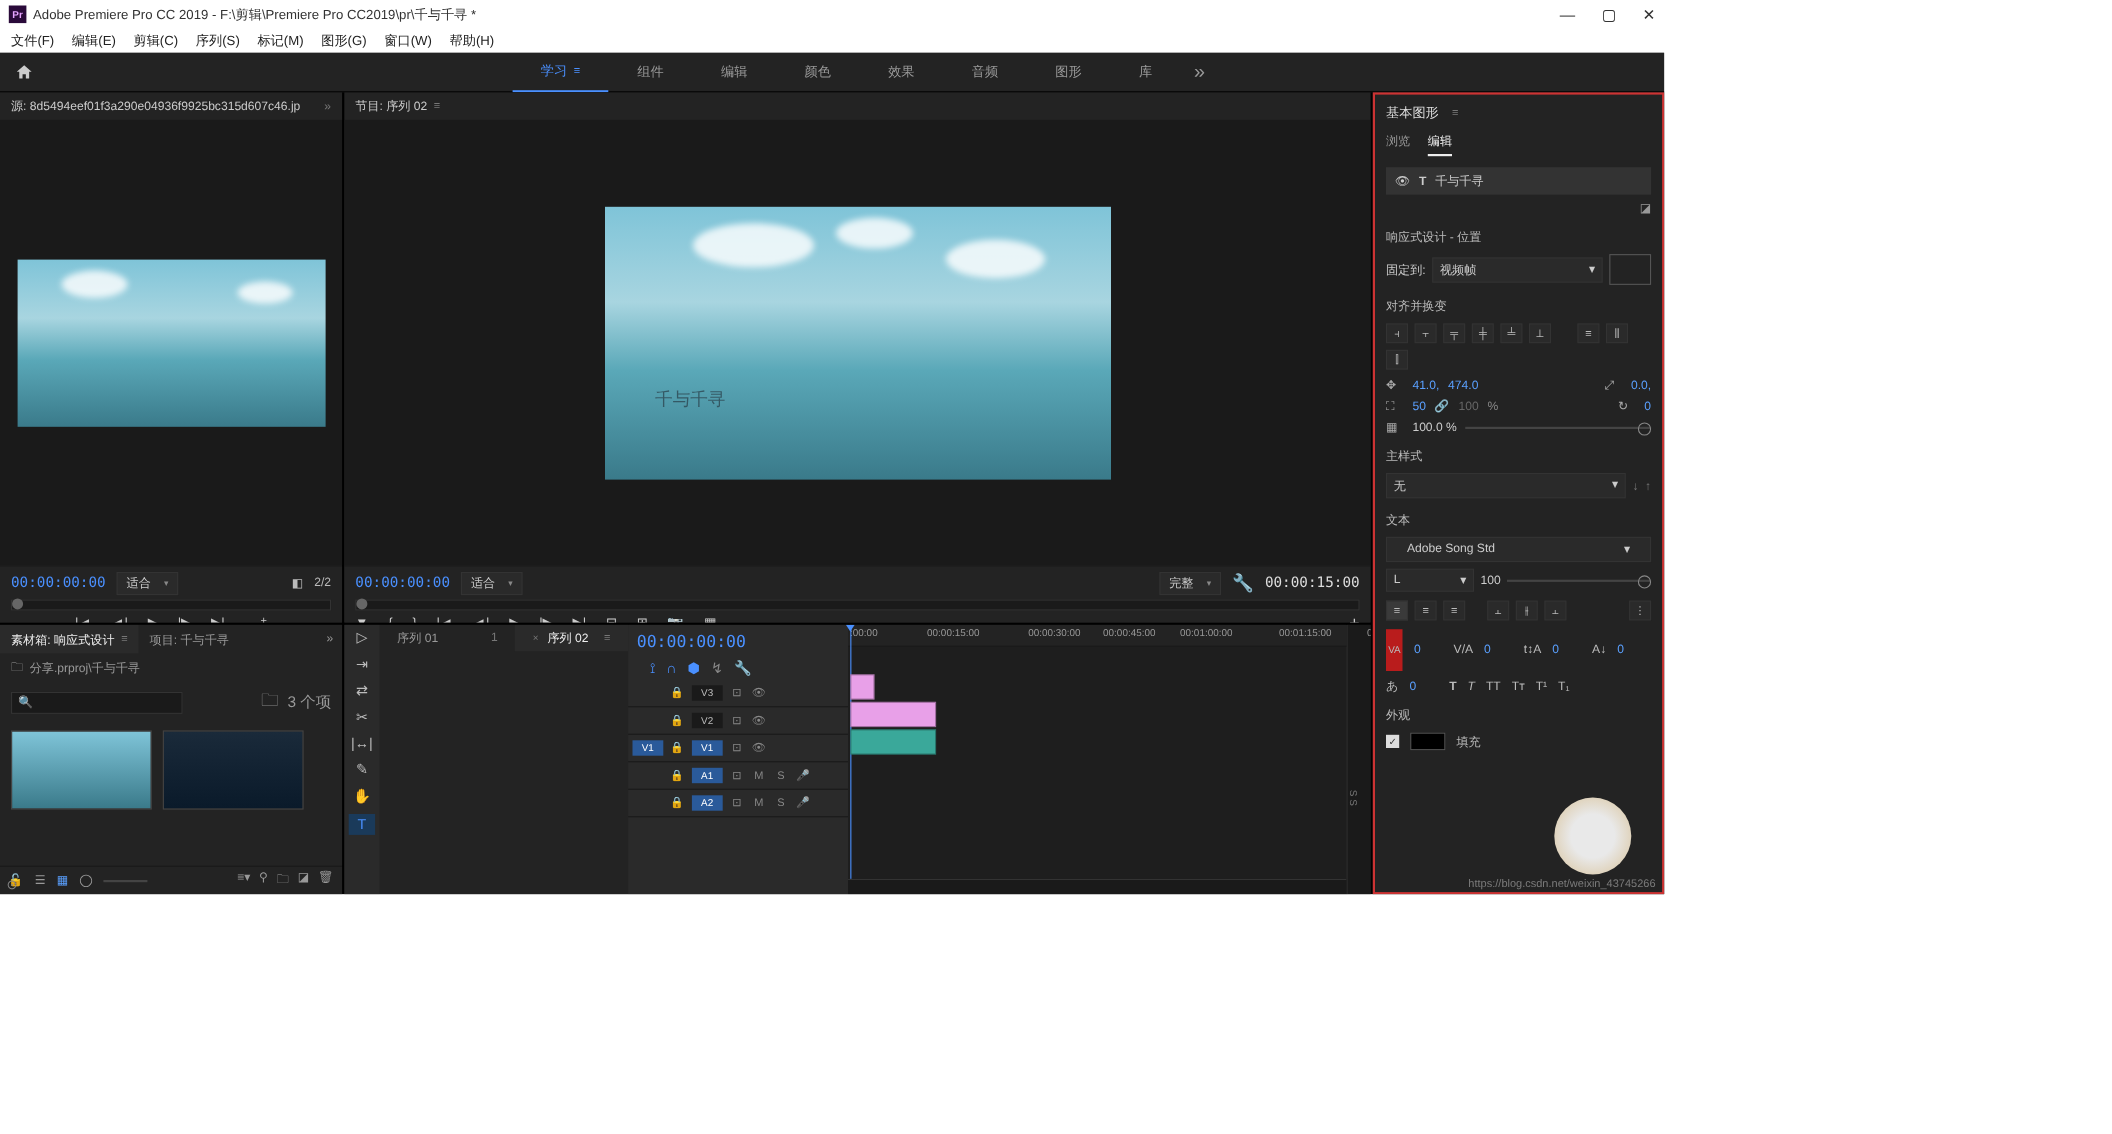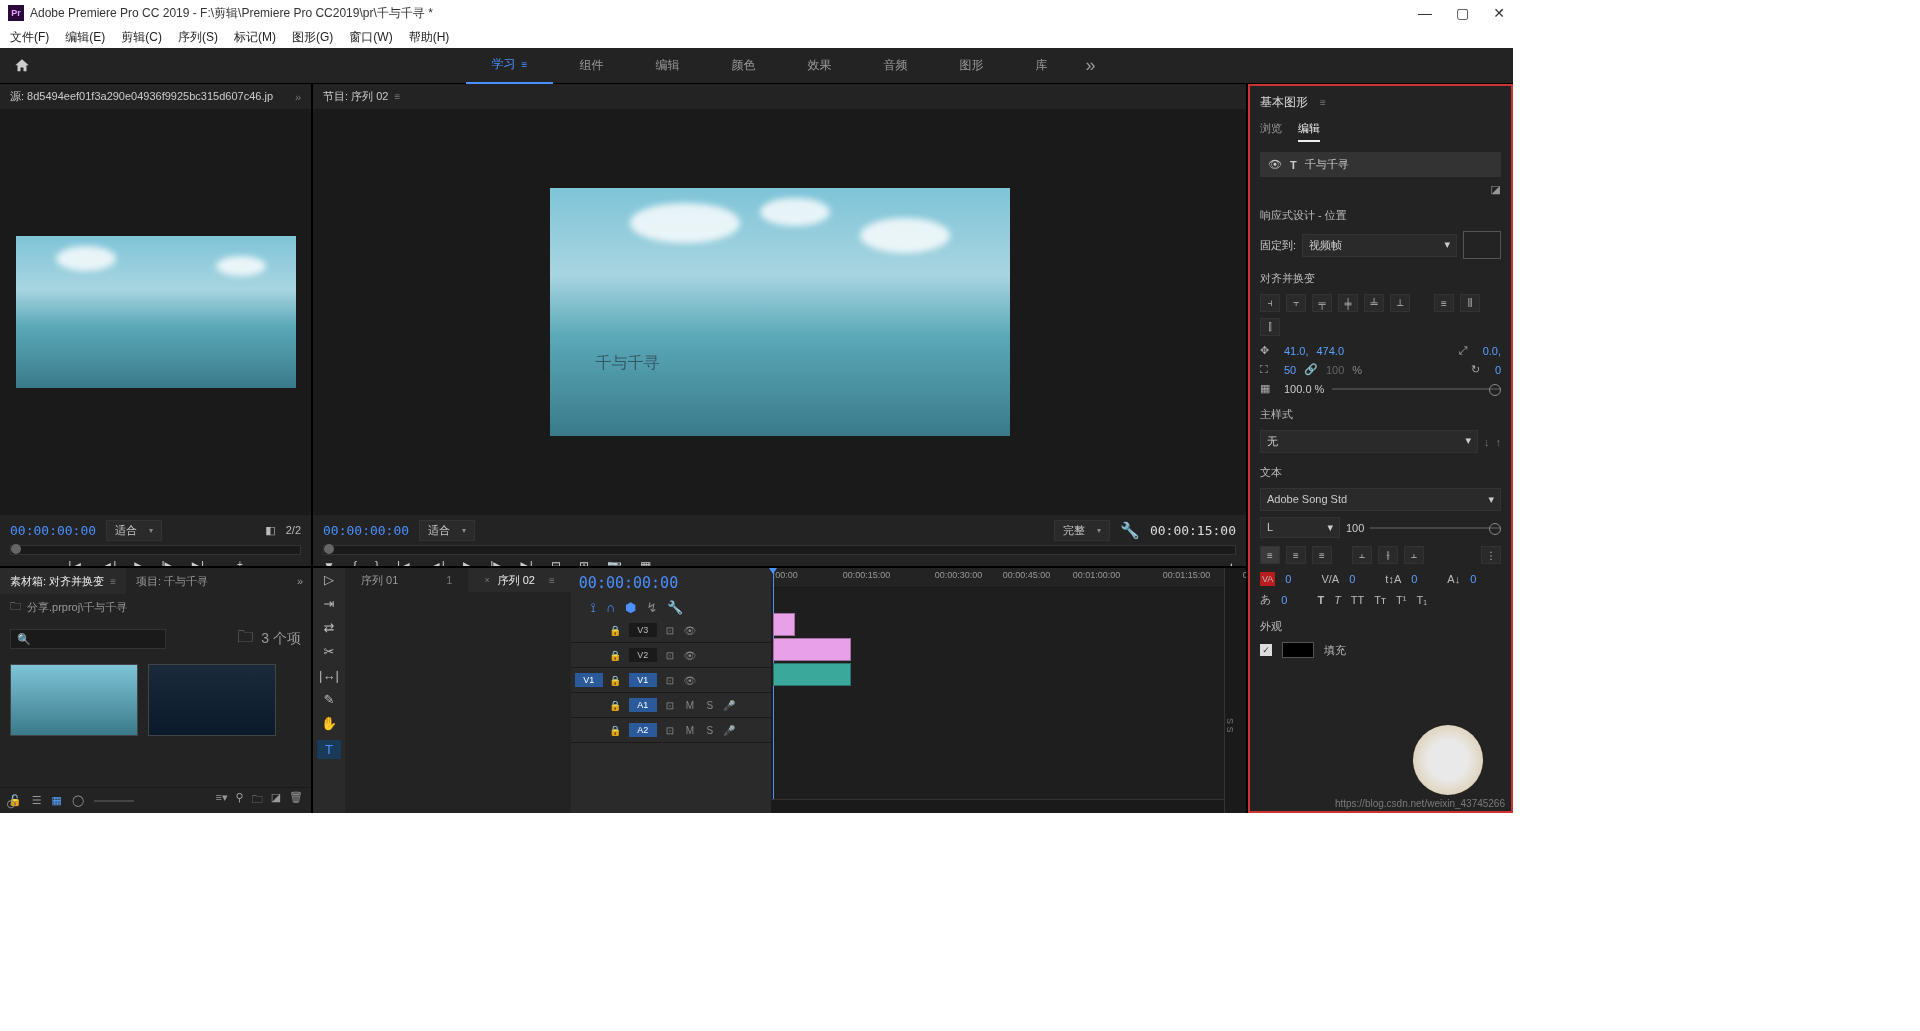--- a/index.html
+++ b/index.html
@@ -86,21 +86,21 @@
 .pin-row{display:flex;align-items:center;gap:6px;margin-bottom:8px}
 .pin-dd{flex:1;background:#2a2a2a;padding:3px 6px;display:flex;justify-content:space-between;border:1px solid #333}
 .pin-grid{width:38px;height:28px;border:1px solid #555;position:relative}
 .align-row{display:flex;gap:6px;margin-bottom:8px;flex-wrap:wrap}
 .align-btn{width:20px;height:18px;background:#2a2a2a;border:1px solid #333;display:flex;align-items:center;justify-content:center;font-size:10px;color:#bbb}
 .prop-row{display:flex;align-items:center;gap:8px;margin-bottom:6px;font-size:11px}
 .prop-ico{width:16px;color:#aaa}
 .prop-val{color:#5aa0ff}
 .opacity-slider{flex:1;height:2px;background:#444;position:relative}
 .opacity-slider::after{content:"";position:absolute;right:0;top:-4px;width:10px;height:10px;border:1px solid #888;border-radius:50%}
-.font-dd{width:100%;background:#2a2a2a;padding:4px 6px;display:flex;justify-content:space-between;border:1px solid #333;margin-bottom:6px}
+.font-dd{width:100%;background:#2a2a2a;padding:4px 18px;display:flex;justify-content:space-between;border:1px solid #333;margin-bottom:6px}
 .text-style-row{display:flex;gap:10px;align-items:center;margin-bottom:6px;color:#bbb;font-size:11px}
 .checkbox{width:12px;height:12px;background:#ddd;display:inline-flex;align-items:center;justify-content:center;font-size:9px;color:#333}
 .fill-swatch{width:32px;height:16px;background:#000;border:1px solid #555}
 .watermark{position:absolute;bottom:4px;right:8px;font-size:10px;color:rgba(180,180,180,0.6)}
 .cartoon{position:absolute;bottom:18px;right:30px;width:70px;height:70px;border-radius:50%;background:radial-gradient(circle,#fff 40%,#f5e8d0 70%);opacity:0.9}
 .snap-icons{display:flex;gap:10px;margin-left:12px;color:#4a90ff;font-size:13px}
 .snap-icons .grey{color:#888}
 svg{display:block}
 </style>
 </head>
@@ -309,21 +309,21 @@
           <div class="align-btn" style="background:#3a3a3a">≡</div>
           <div class="align-btn">≡</div>
           <div class="align-btn">≡</div>
           <div style="width:8px"></div>
           <div class="align-btn">⫠</div>
           <div class="align-btn">⫲</div>
           <div class="align-btn">⫠</div>
           <div style="margin-left:auto" class="align-btn">⋮</div>
         </div>
         <div class="text-style-row">
-            <span style="background:#b91c1c;padding:2px 2px;font-size:9px">VA</span>
+            <span style="background:#b91c1c;padding:14px 2px;font-size:9px">VA</span>
             <span class="prop-val">0</span>
             <span style="margin-left:20px">V/A</span>
             <span class="prop-val">0</span>
             <span style="margin-left:20px">t↕A</span>
             <span class="prop-val">0</span>
             <span style="margin-left:20px">A↓</span>
             <span class="prop-val">0</span>
           </div>
         <div class="text-style-row">
             <span>あ</span>
@@ -340,21 +340,21 @@
             <span class="checkbox">✓</span>
             <div class="fill-swatch"></div>
             <span>填充</span>
           </div>
       </div>
     </div>
 
     <div class="panel project-panel">
       <div class="project-tabs">
         <div class="ptab active">
-            <span>素材箱: 对齐并换变</span>
+            <span>素材箱: 响应式设计</span>
             <span class="menu-lines">≡</span>
           </div>
         <div class="ptab">项目: 千与千寻</div>
         <div class="ptab-more">»</div>
       </div>
       <div class="proj-path">
           <span>🗀</span>
           <span>分享.prproj\千与千寻</span>
         </div>
       <div class="proj-search">

